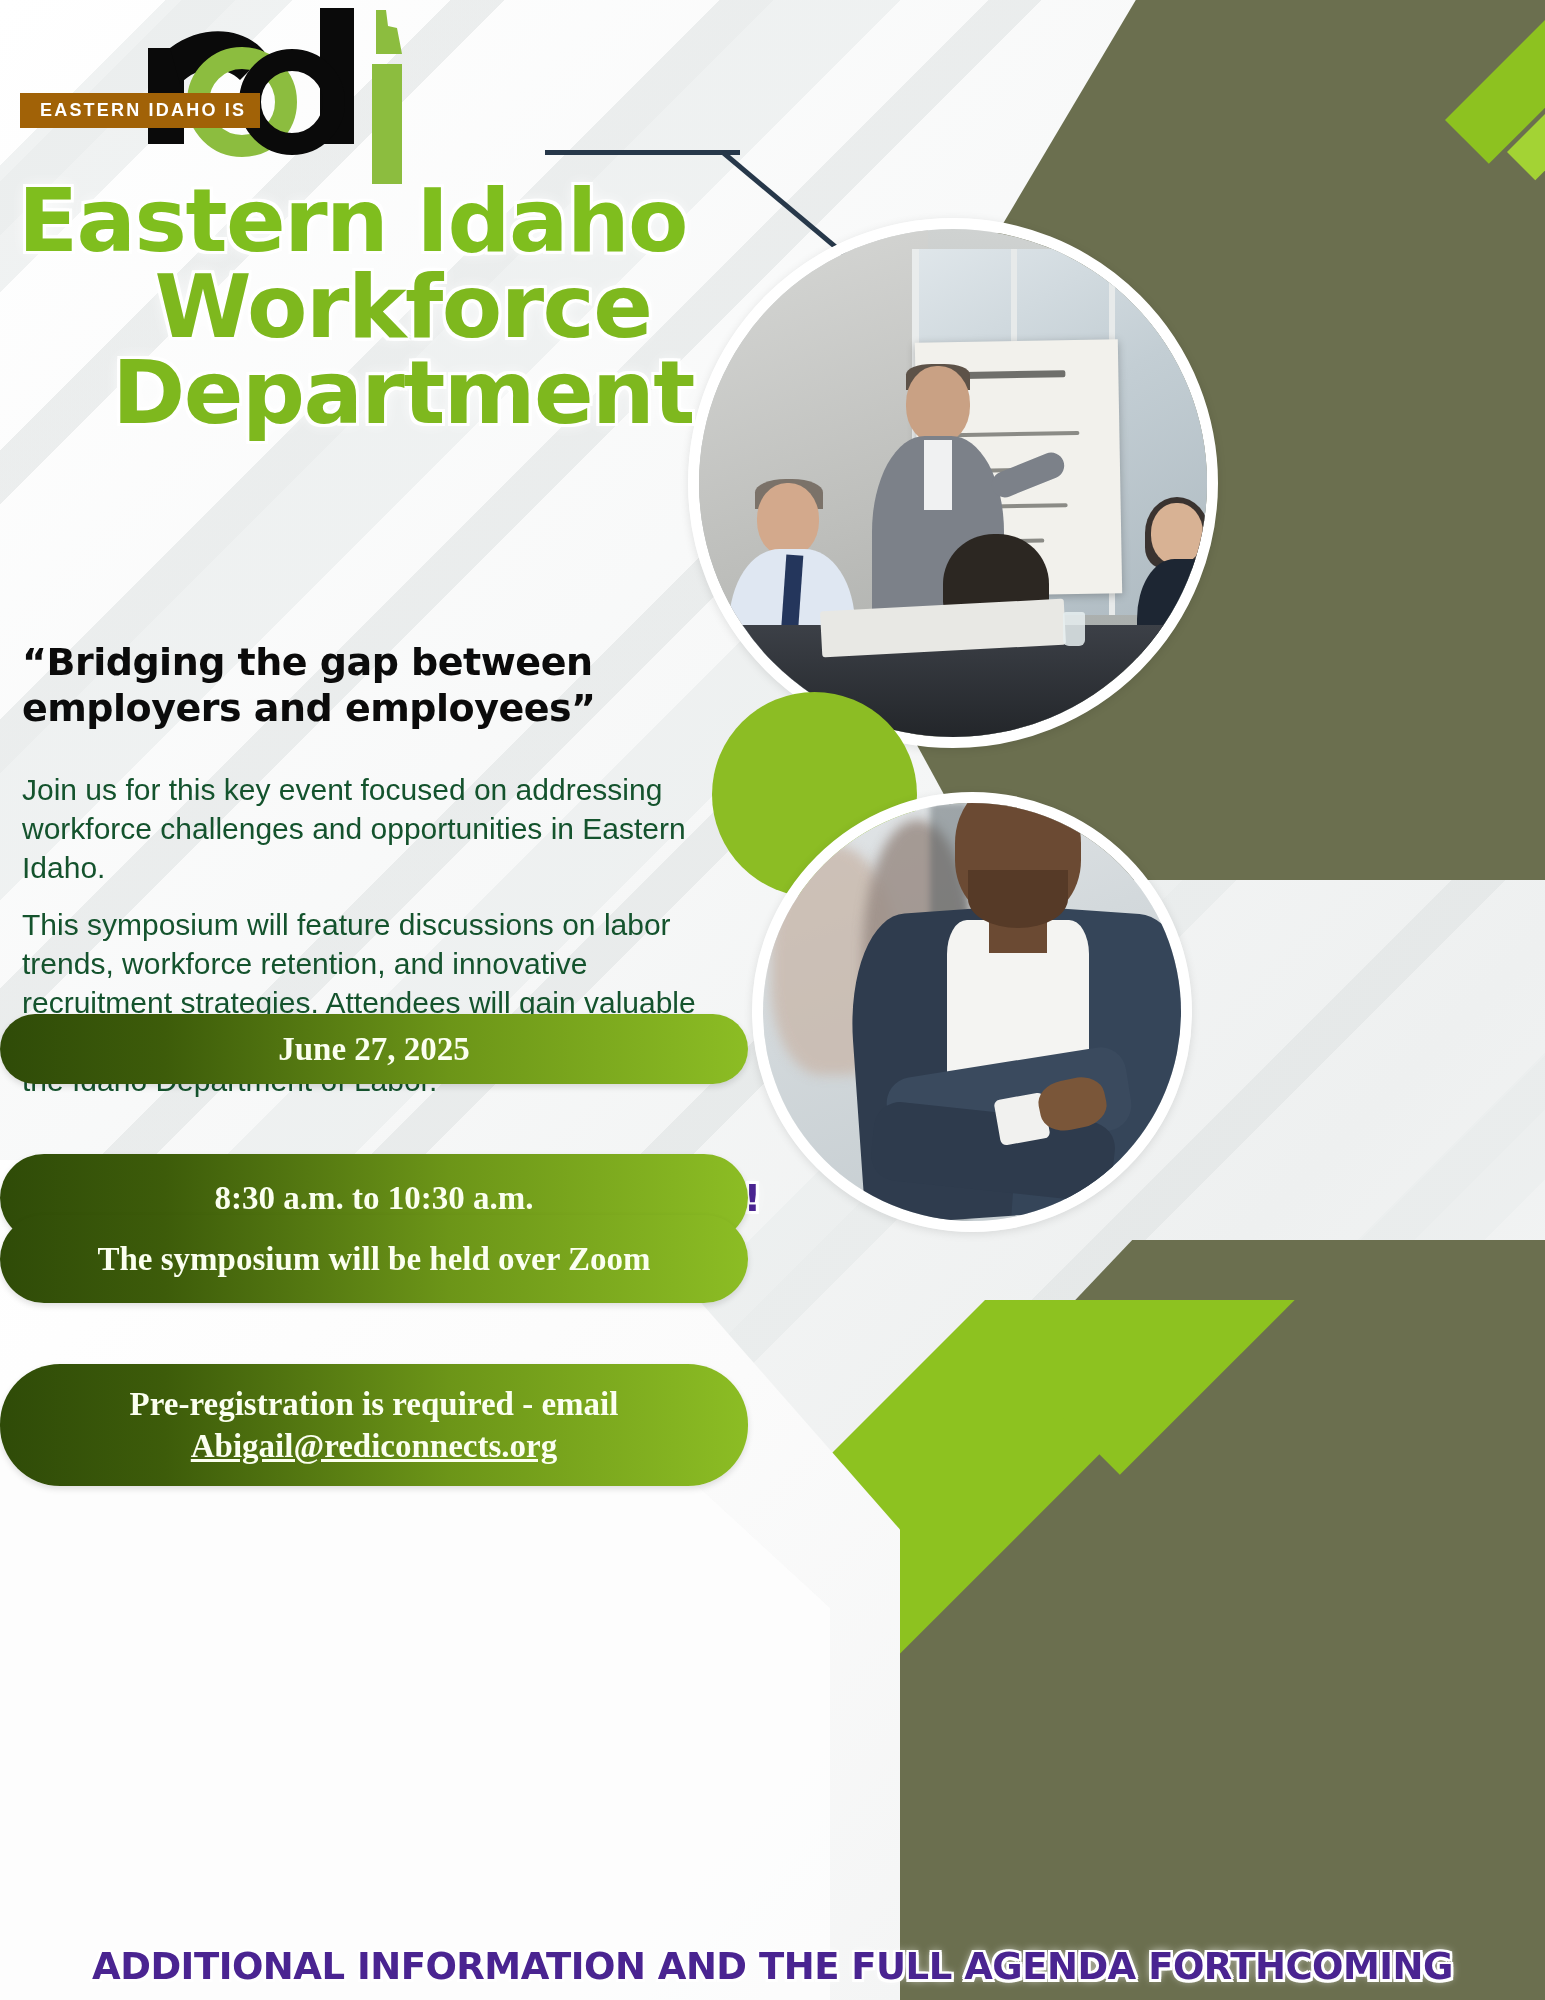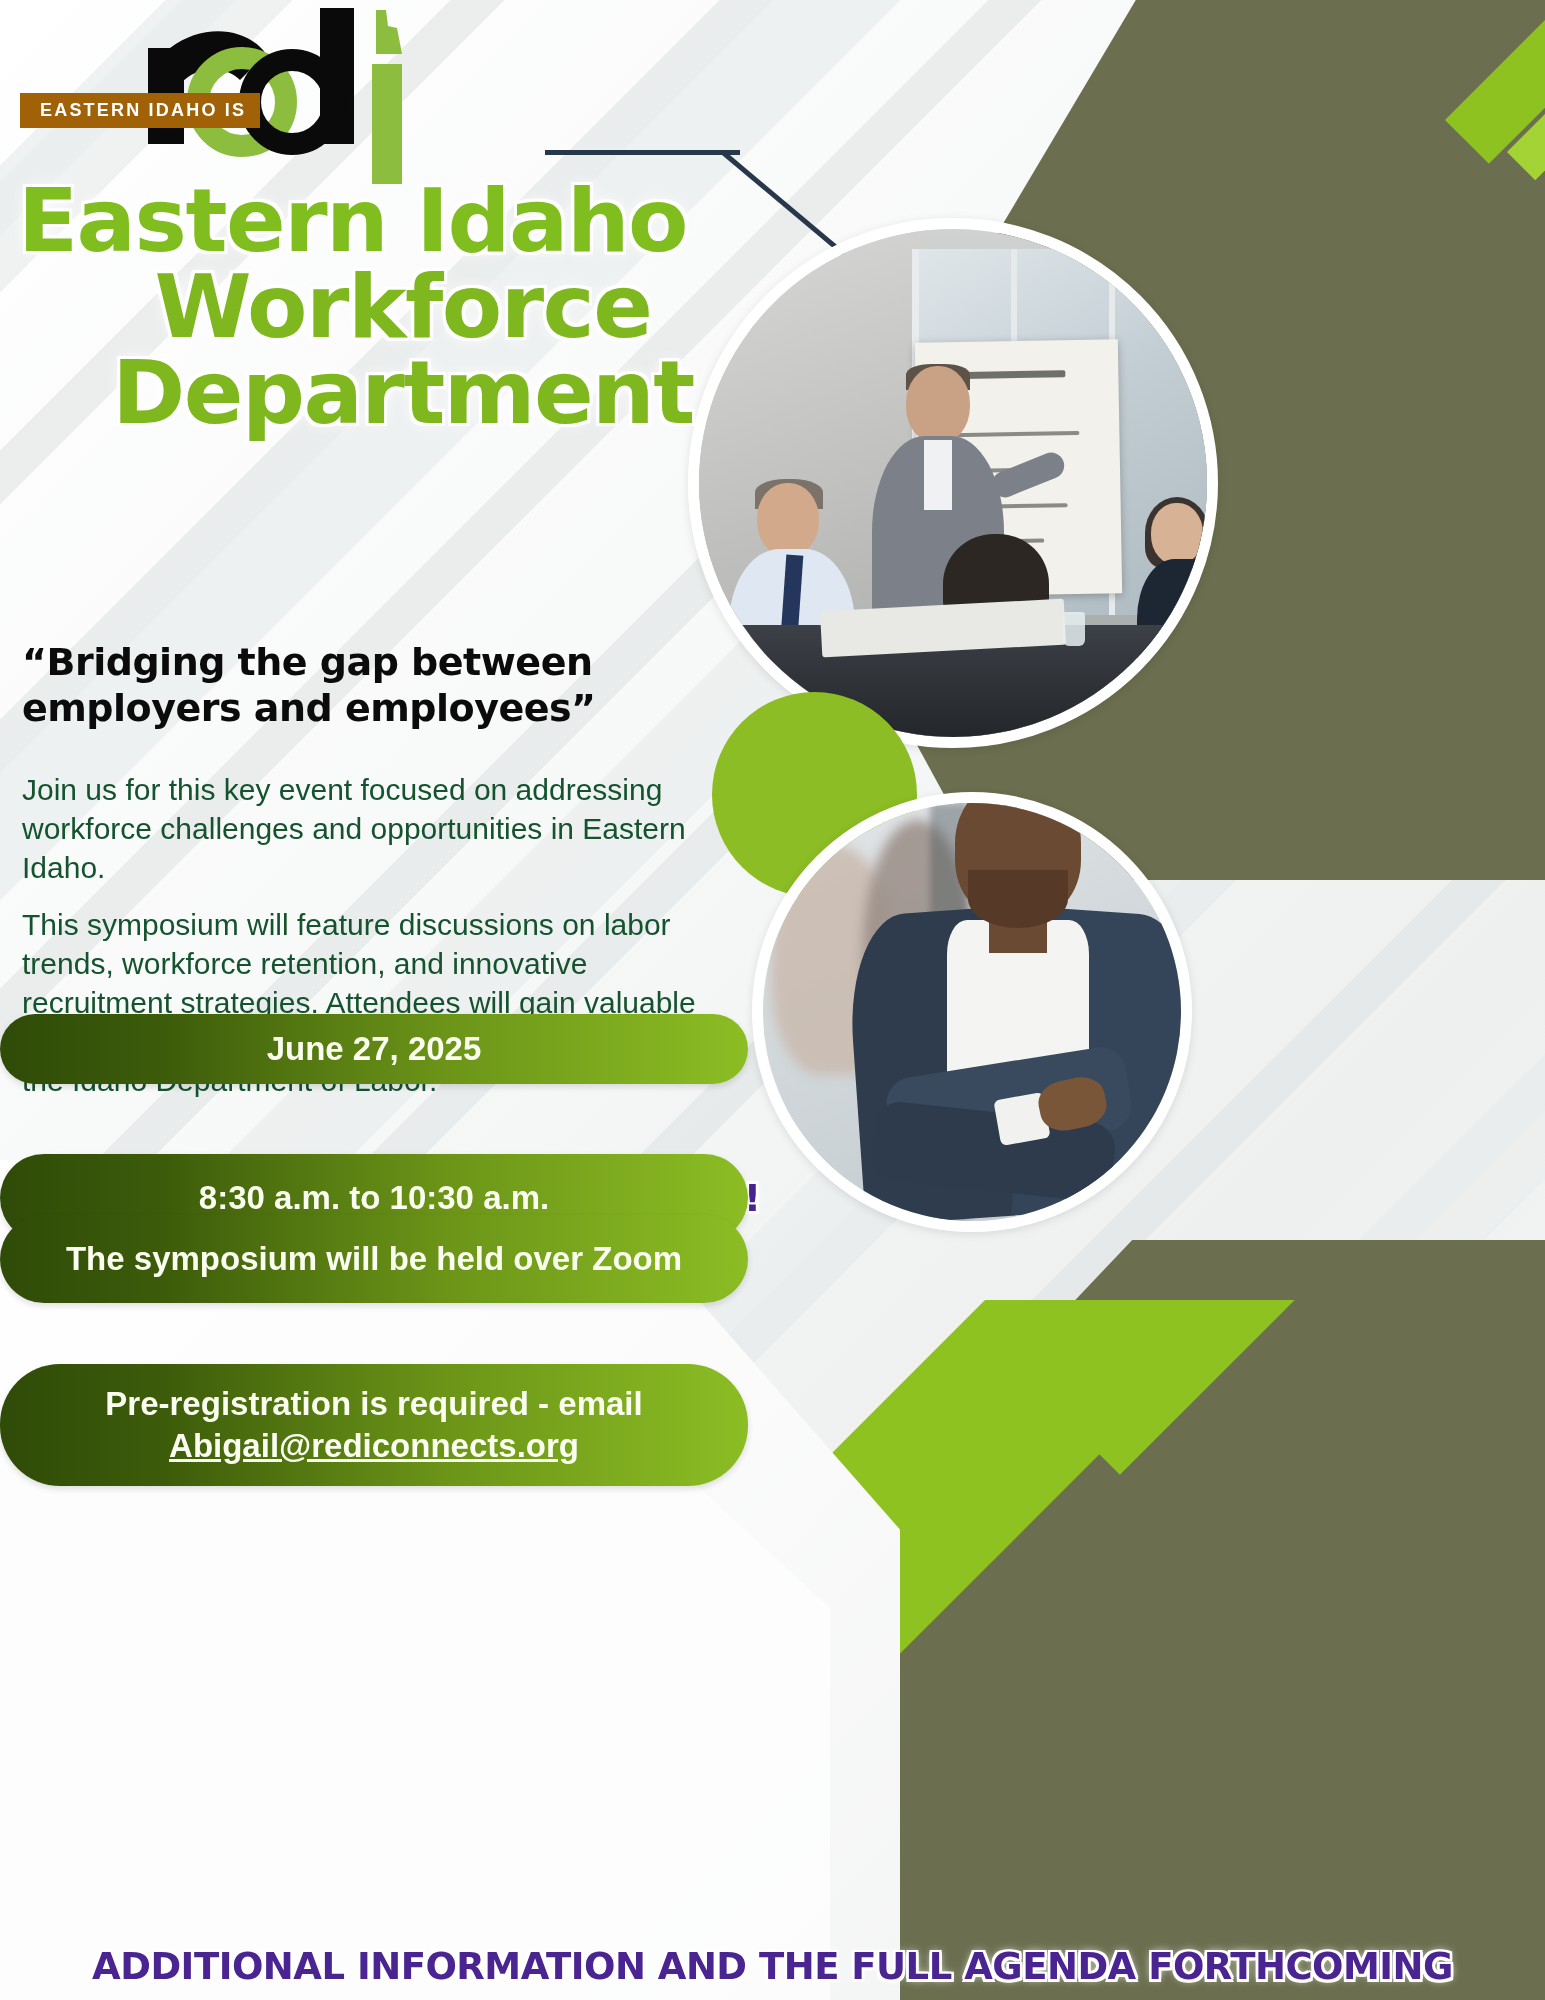--- a/index.html
+++ b/index.html
@@ -162,21 +162,21 @@
       0 0 14px #fff, 3px 0 0 #fff, -3px 0 0 #fff, 0 3px 0 #fff, 0 -3px 0 #fff,
       3px 3px 0 #fff, -3px -3px 0 #fff, 3px -3px 0 #fff, -3px 3px 0 #fff;
   }
 
   
   .pill{
     position:absolute; left:0;
     background:linear-gradient(90deg,#2f4b08 0%,#3d5c0a 22%,#6c9518 60%,#8cbd24 100%);
     color:#fbfff0;
     display:flex; align-items:center; justify-content:center;
-    font-family:Liberation Sans, sans-serif;
+    font-family:Liberation Serif, serif;
     font-weight:700;
     text-align:center;
     border-top-right-radius:60px;
     border-bottom-right-radius:60px;
     border-top-left-radius:60px;
     border-bottom-left-radius:60px;
     box-shadow:0 3px 6px rgba(0,0,0,.12);
   }
   .pill1{ top:1014px; width:748px; height:70px; font-size:33px; }
   .pill2{ top:1154px; width:748px; height:88px; font-size:33px; }

